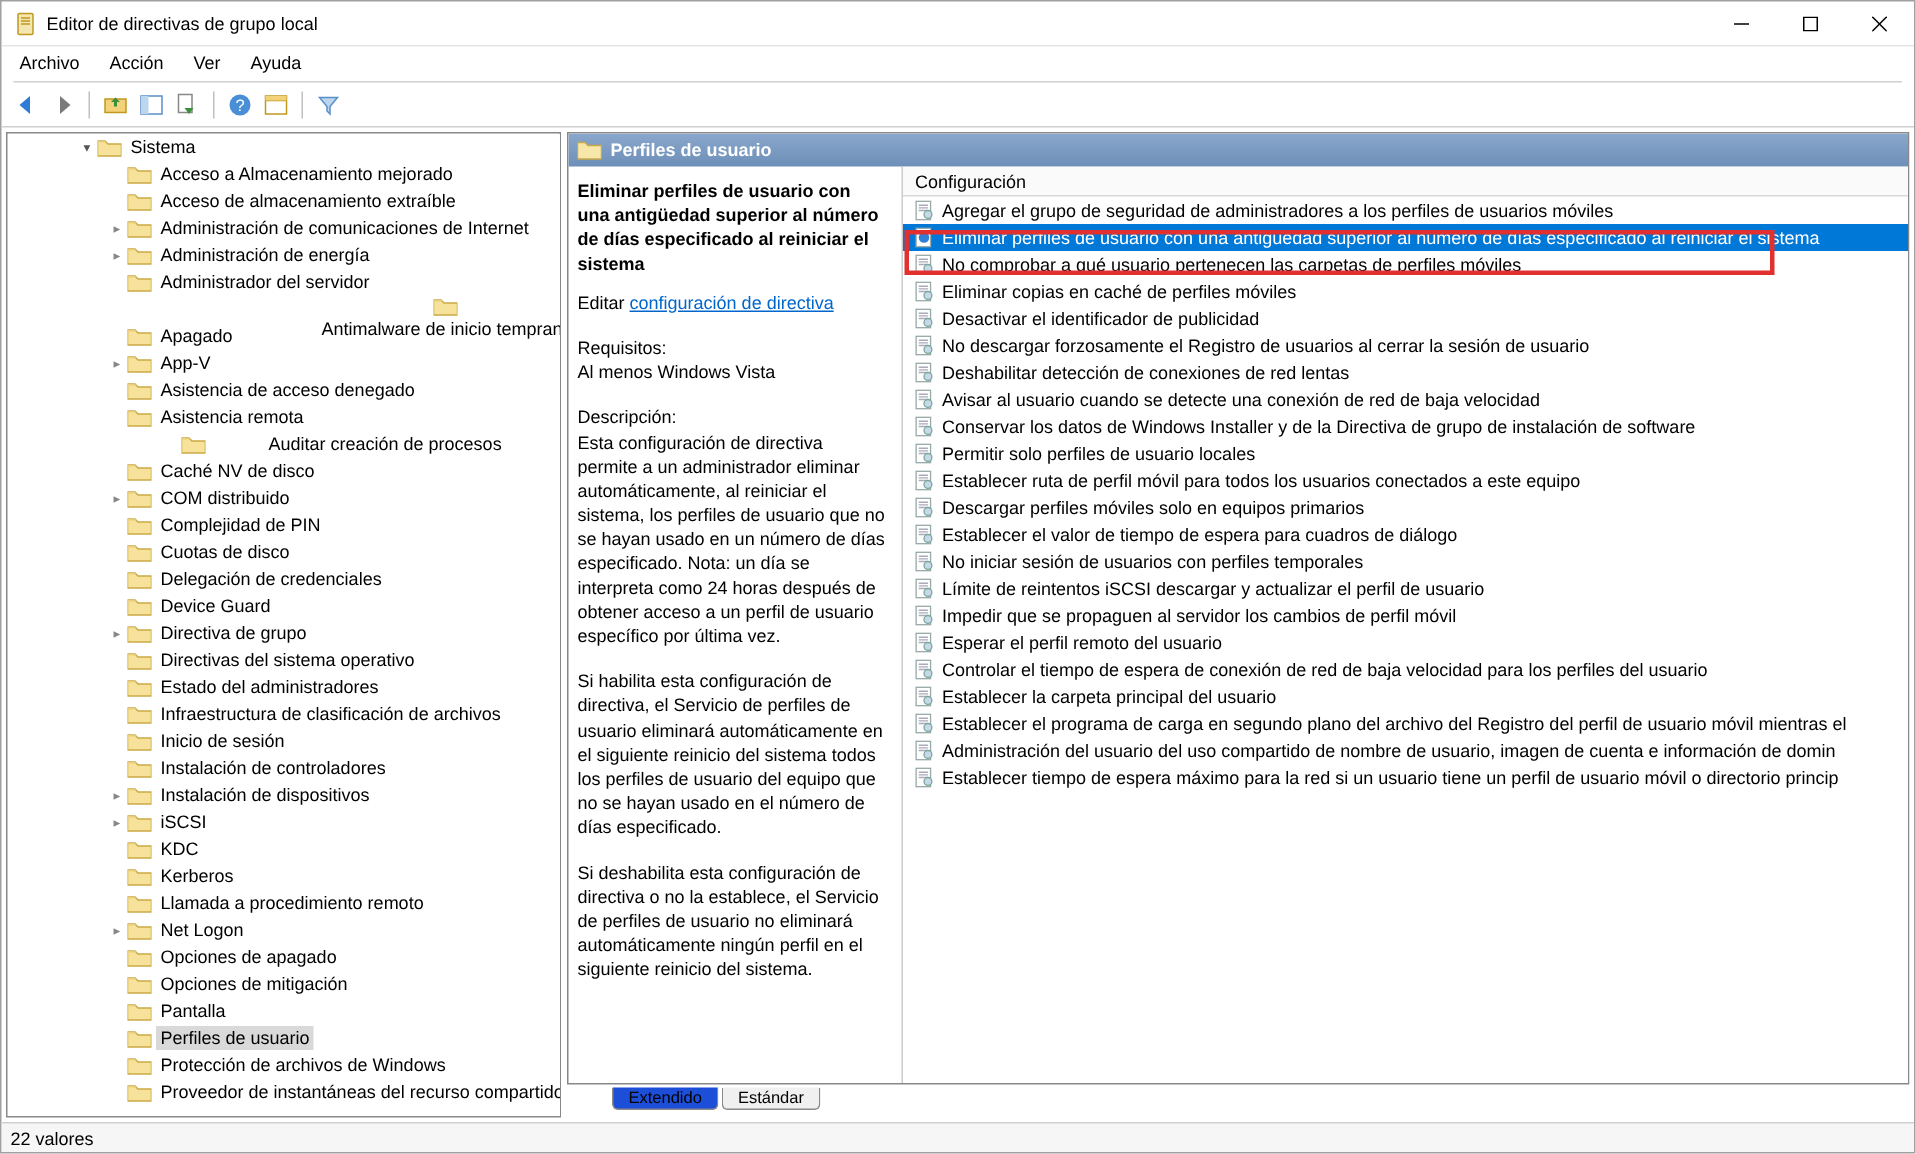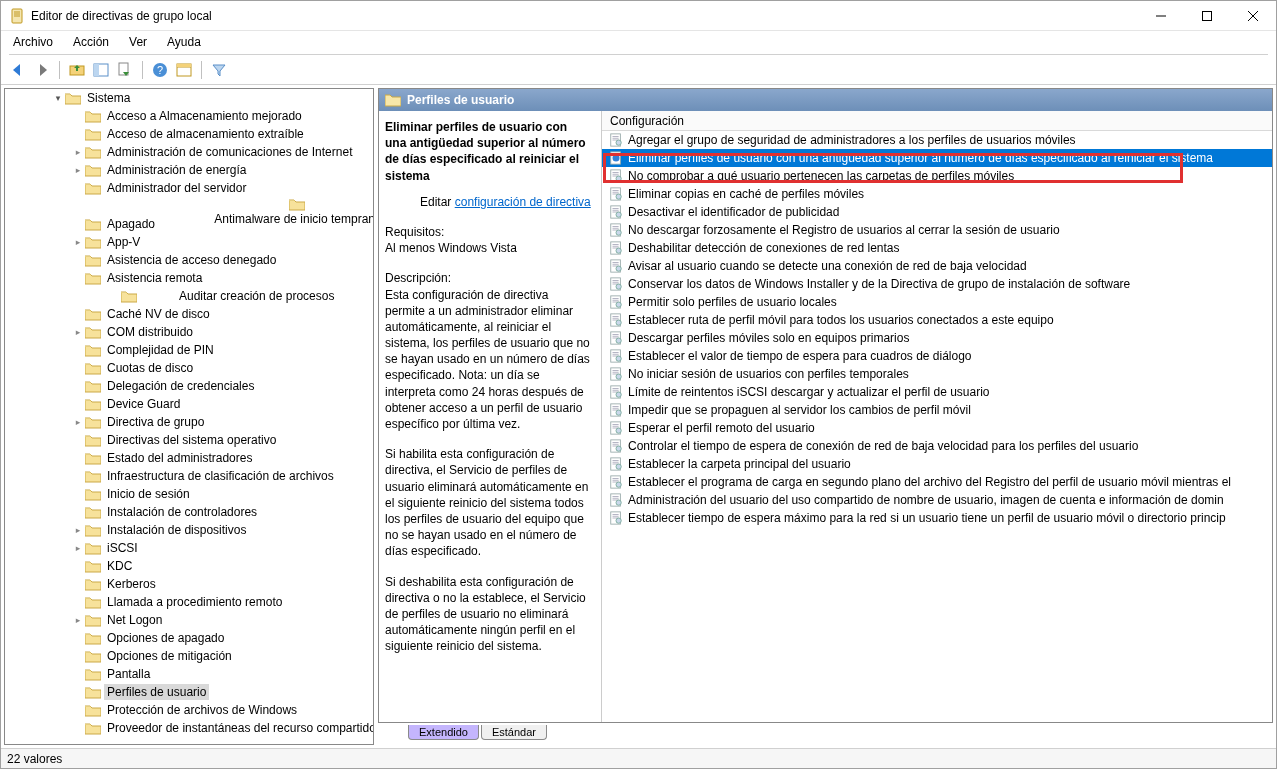--- a/index.html
+++ b/index.html
@@ -102,21 +102,21 @@
   overflow: hidden;
 }
 .detail-pane {
   width: 222px;
   padding: 8px 10px 8px 6px;
   font-size: 12px;
   overflow-y: auto;
   line-height: 1.35;
 }
 .detail-title { font-weight: 700; margin-bottom: 10px; }
-.detail-edit { margin-bottom: 14px; margin-left: 35px; }
+.detail-edit { margin-bottom: 14px; }
 .detail-edit a { color: #0066cc; text-decoration: underline; }
 .detail-sect { margin-bottom: 14px; }
 .list-pane {
   flex: 1;
   border-left: 1px solid #ccc;
   display: flex;
   flex-direction: column;
   overflow: hidden;
 }
 .list-header {
@@ -156,21 +156,21 @@
 }
 .tab {
   padding: 1px 10px;
   border: 1px solid #8a8a8a;
   border-top: none;
   border-radius: 0 0 4px 4px;
   margin-right: 2px;
   font-size: 11px;
   background: #f0f0f0;
 }
-.tab.active { background: #c4b5fd; }
+.tab.active { background: #1d4ed8; }
 .statusbar {
   height: 20px;
   border-top: 1px solid #d0d0d0;
   display: flex;
   align-items: center;
   padding: 0 6px;
   font-size: 12px;
   background: #f6f6f6;
 }
 

